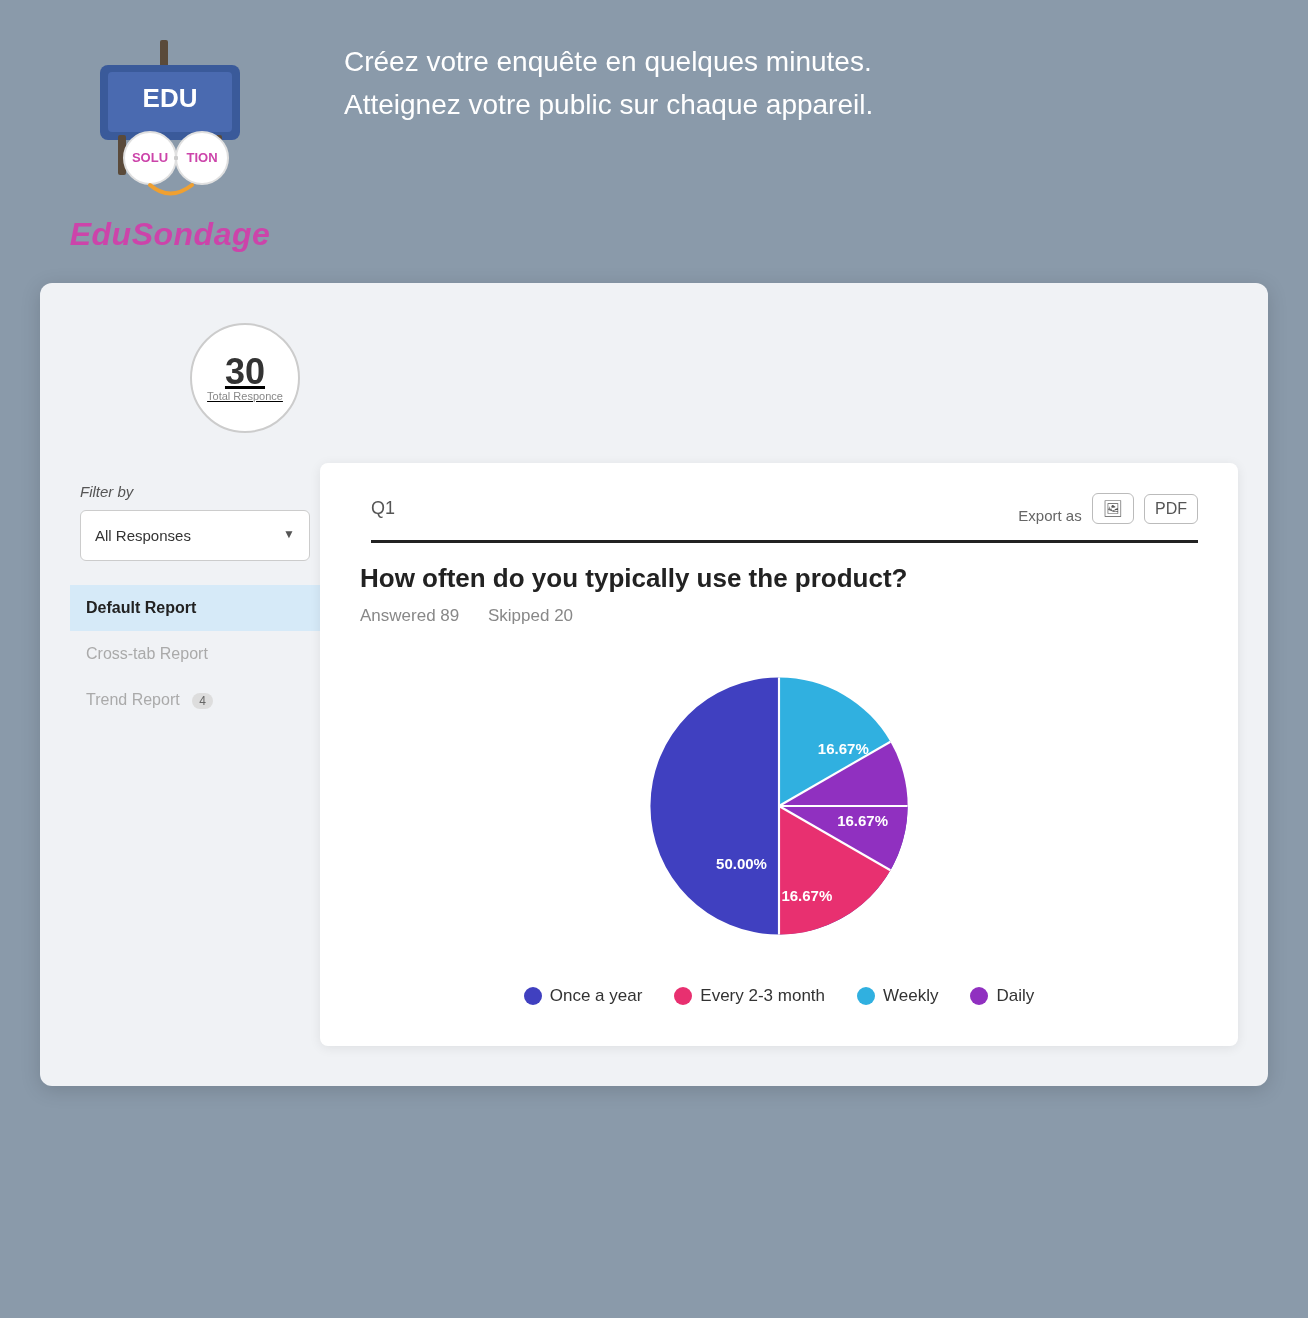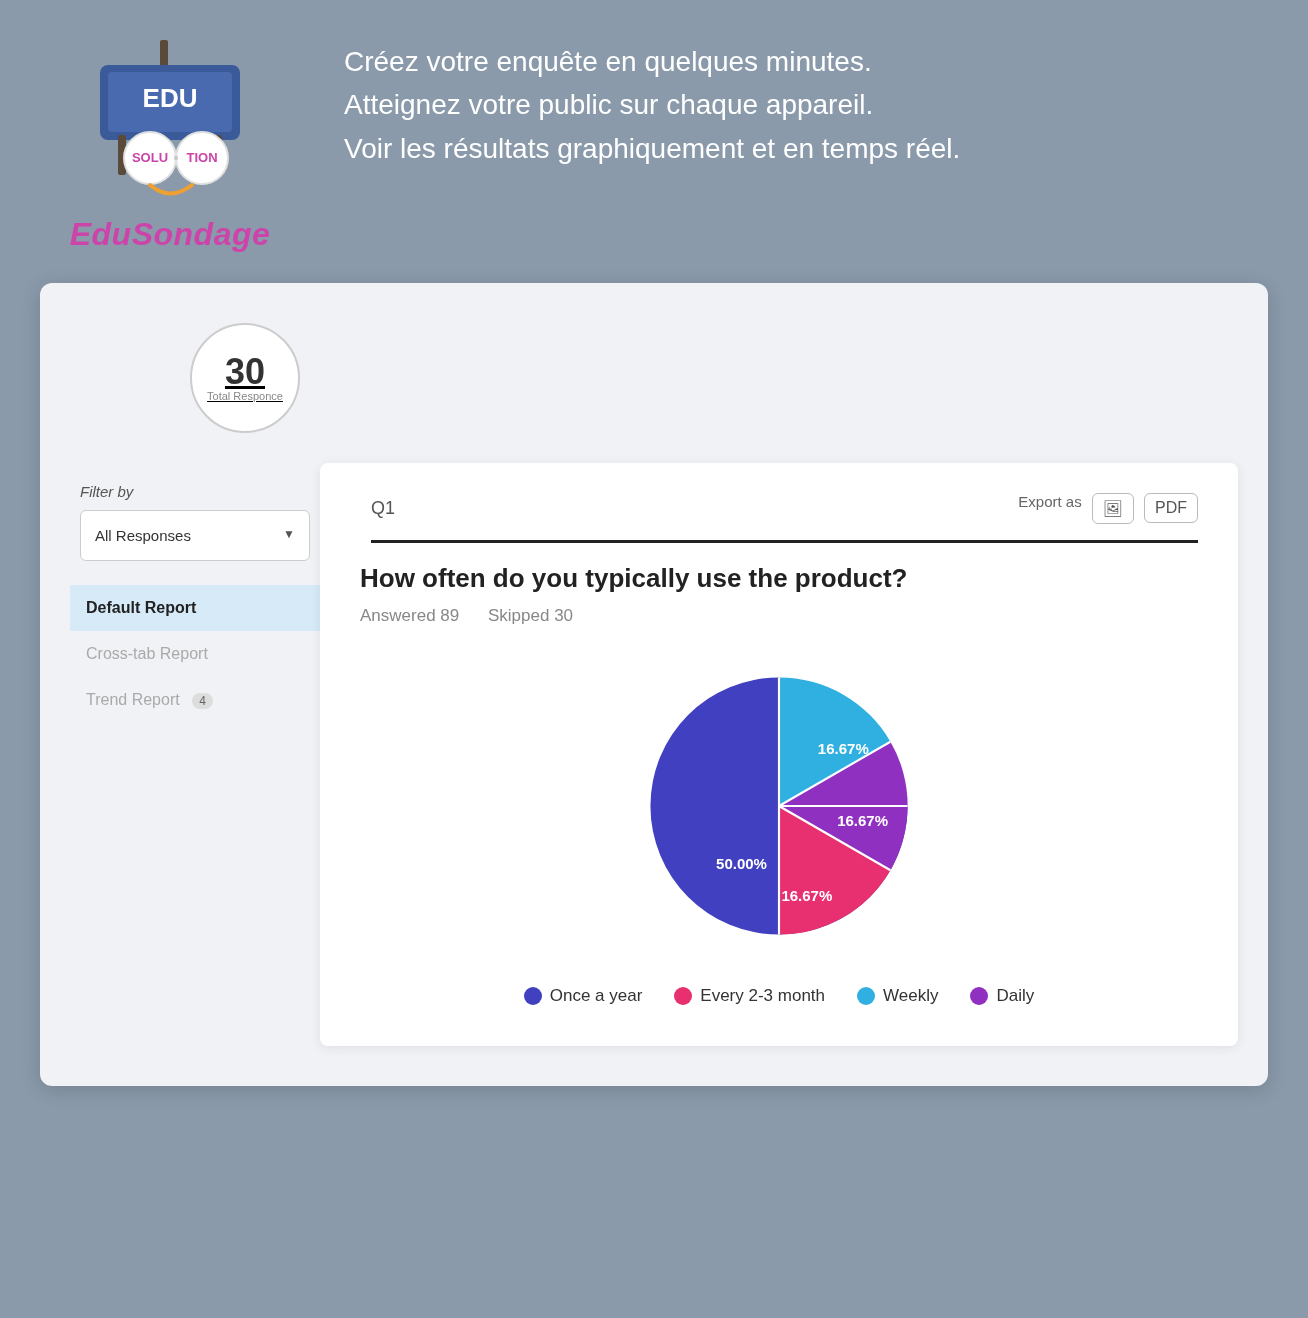--- a/index.html
+++ b/index.html
@@ -202,21 +202,21 @@
       margin-left: 11px;
     }
 
     .question-number {
       font-size: 18px;
       color: #555;
     }
 
     .export-area {
       display: flex;
-      align-items: flex-start;
+      align-items: flex-end;
       gap: 10px;
     }
 
     .export-label {
       font-size: 15px;
       color: #666;
     }
 
     .export-btn {
       border: 1.5px solid #bbb;
@@ -332,21 +332,20 @@
 
     </svg>
     <div class="logo-text">
       <span>Edu</span><span style="color:#cc44aa">Sondage</span>
     </div>
   </div>
 
   <div class="header-tagline">
     <div>Créez votre enquête en quelques minutes.</div>
     <div>Atteignez votre public sur chaque appareil.</div>
-    <div>Voir les résultats graphiquement et en temps réel.</div>
   </div>
 </div>
 
 <div class="main-card">
 
   <div class="stats-bar">
     <div class="total-response-circle">
       <span class="total-number">30</span>
       <span class="total-label">Total Responce</span>
     </div>
@@ -385,21 +384,21 @@
           </button>
           <button class="export-btn">
             <span>PDF</span>
           </button>
         </div>
       </div>
 
       <div class="question-title">How often do you typically use the product?</div>
       <div class="question-stats">
         <span>Answered 89</span>
-        <span>Skipped 30</span>
+        <span>Skipped 20</span>
       </div>
 
       <div class="chart-container">
         <div class="pie-chart-wrapper">
           
           
           <svg viewBox="0 0 300 280" xmlns="http://www.w3.org/2000/svg">
 
             <path d="M150,140 L270,140 A120,120 0 1,1 150,20 Z" fill="#4040c0"></path>
 

